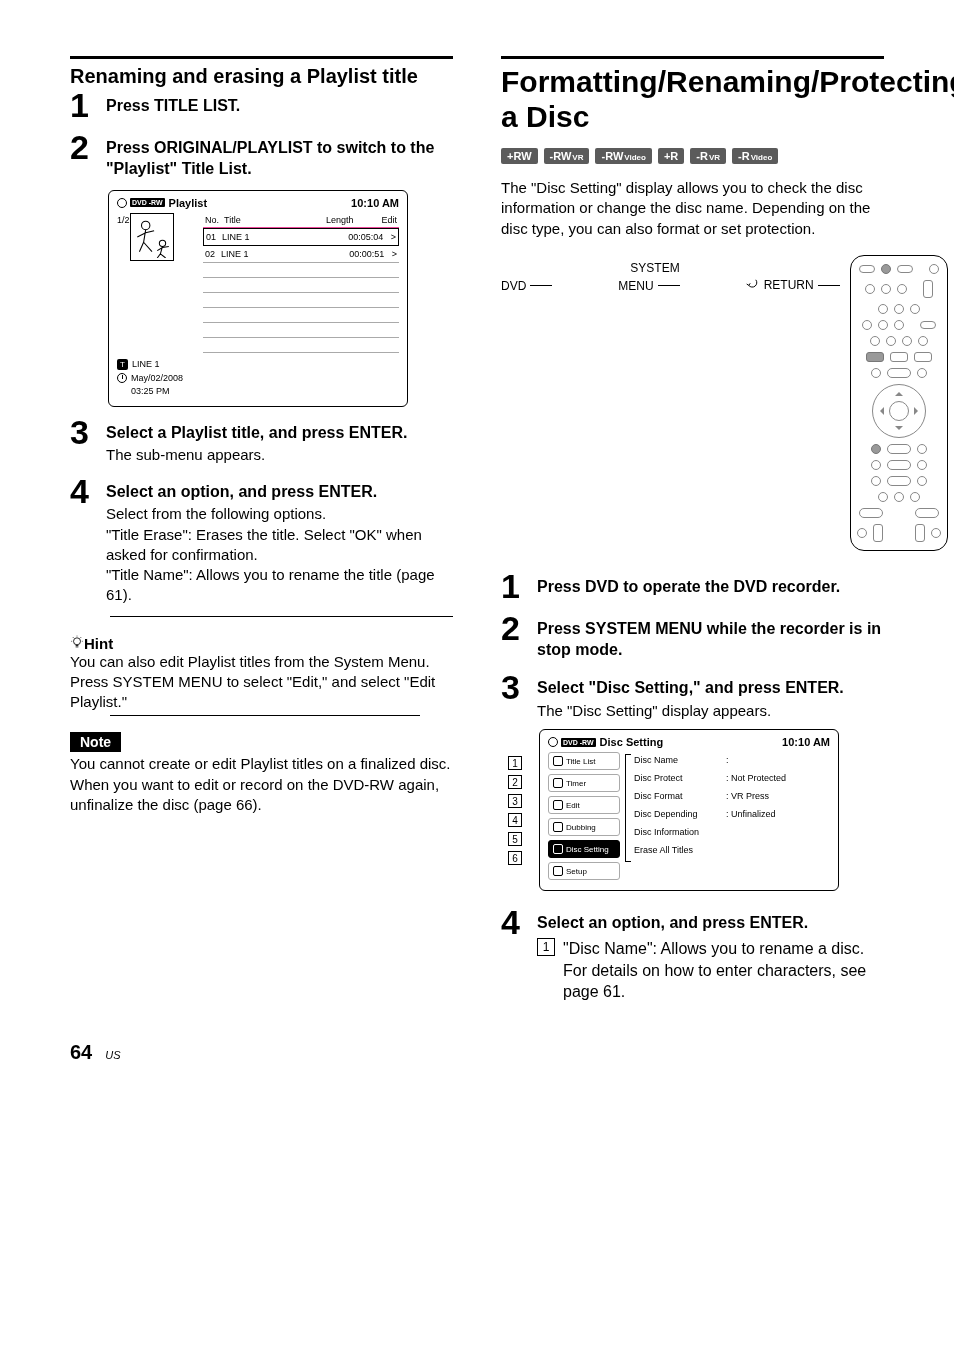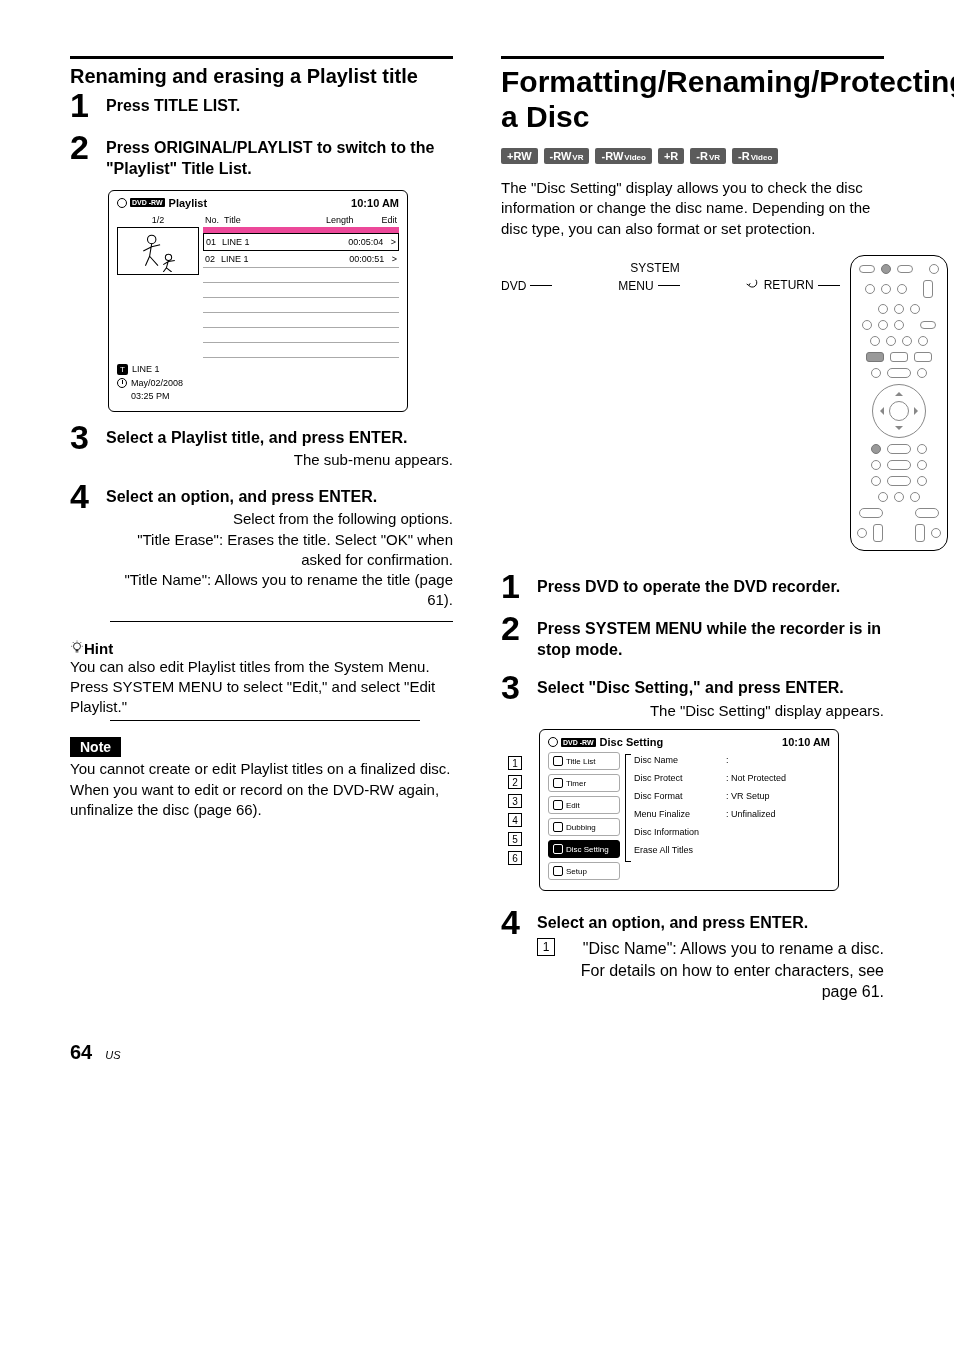--- a/index.html
+++ b/index.html
@@ -52,21 +52,20 @@
   }
   .step-title {
     font-size: 16px;
     font-weight: bold;
     line-height: 1.3;
     margin-bottom: 2px;
   }
   .step-desc {
     font-size: 15px;
     line-height: 1.35;
-    text-align: right;
   }
   .sub-desc-line {
     display: block;
   }
   .screen-box {
     border: 1px solid #000;
     border-radius: 6px;
     margin: 8px 0 8px 38px;
     width: 300px;
     padding: 6px 8px 10px 8px;
@@ -96,33 +95,33 @@
   .dvd-tag {
     background:#000; color:#fff; font-size:7px; padding:1px 2px;
     line-height:1.1; text-align:center; border-radius:1px;
   }
   .screen-grid-top {
     display:flex;
     border-bottom: none;
   }
   .thumb-cell {
     width: 86px;
-    display:flex; flex-direction:column;
+    display:flex; flex-direction:row;
     padding-right:4px;
   }
   .thumb-count { text-align:center; font-size:9px; padding:2px 0;}
   .thumb {
     border:1px solid #000;
     height:48px;
     display:flex; align-items:center; justify-content:center;
   }
   .thumb svg { width: 42px; height: 42px; }
   .list-cell { flex:1; }
   .list-head {
-    display:flex; justify-content:space-between; border-bottom:6px solid #ec4899;
+    display:flex; justify-content:space-between; border-bottom:1px solid #ec4899;
     padding: 2px 2px;
   }
   .list-head span { font-size:9px; }
   .list-head .lh-right span { margin-left:8px;padding-left:20px; }
   .list-row {
     display:flex; justify-content:space-between;
     border-bottom:1px solid #aaa;
     padding: 3px 2px;
     font-size:9px;
   }
@@ -628,24 +627,24 @@
           <div class="setting-row">
               <span class="k">Disc Name</span>
               <span class="v">:</span>
             </div>
           <div class="setting-row">
               <span class="k">Disc Protect</span>
               <span class="v">:  Not Protected</span>
             </div>
           <div class="setting-row">
               <span class="k">Disc Format</span>
-              <span class="v">:  VR Setup</span>
+              <span class="v">:  VR Press</span>
             </div>
           <div class="setting-row">
-              <span class="k">Menu Finalize</span>
+              <span class="k">Disc Depending</span>
               <span class="v">:  Unfinalized</span>
             </div>
           <div class="setting-row">
               <span class="k">Disc Information</span>
               <span class="v"></span>
             </div>
           <div class="setting-row">
               <span class="k">Erase All Titles</span>
               <span class="v"></span>
             </div>

